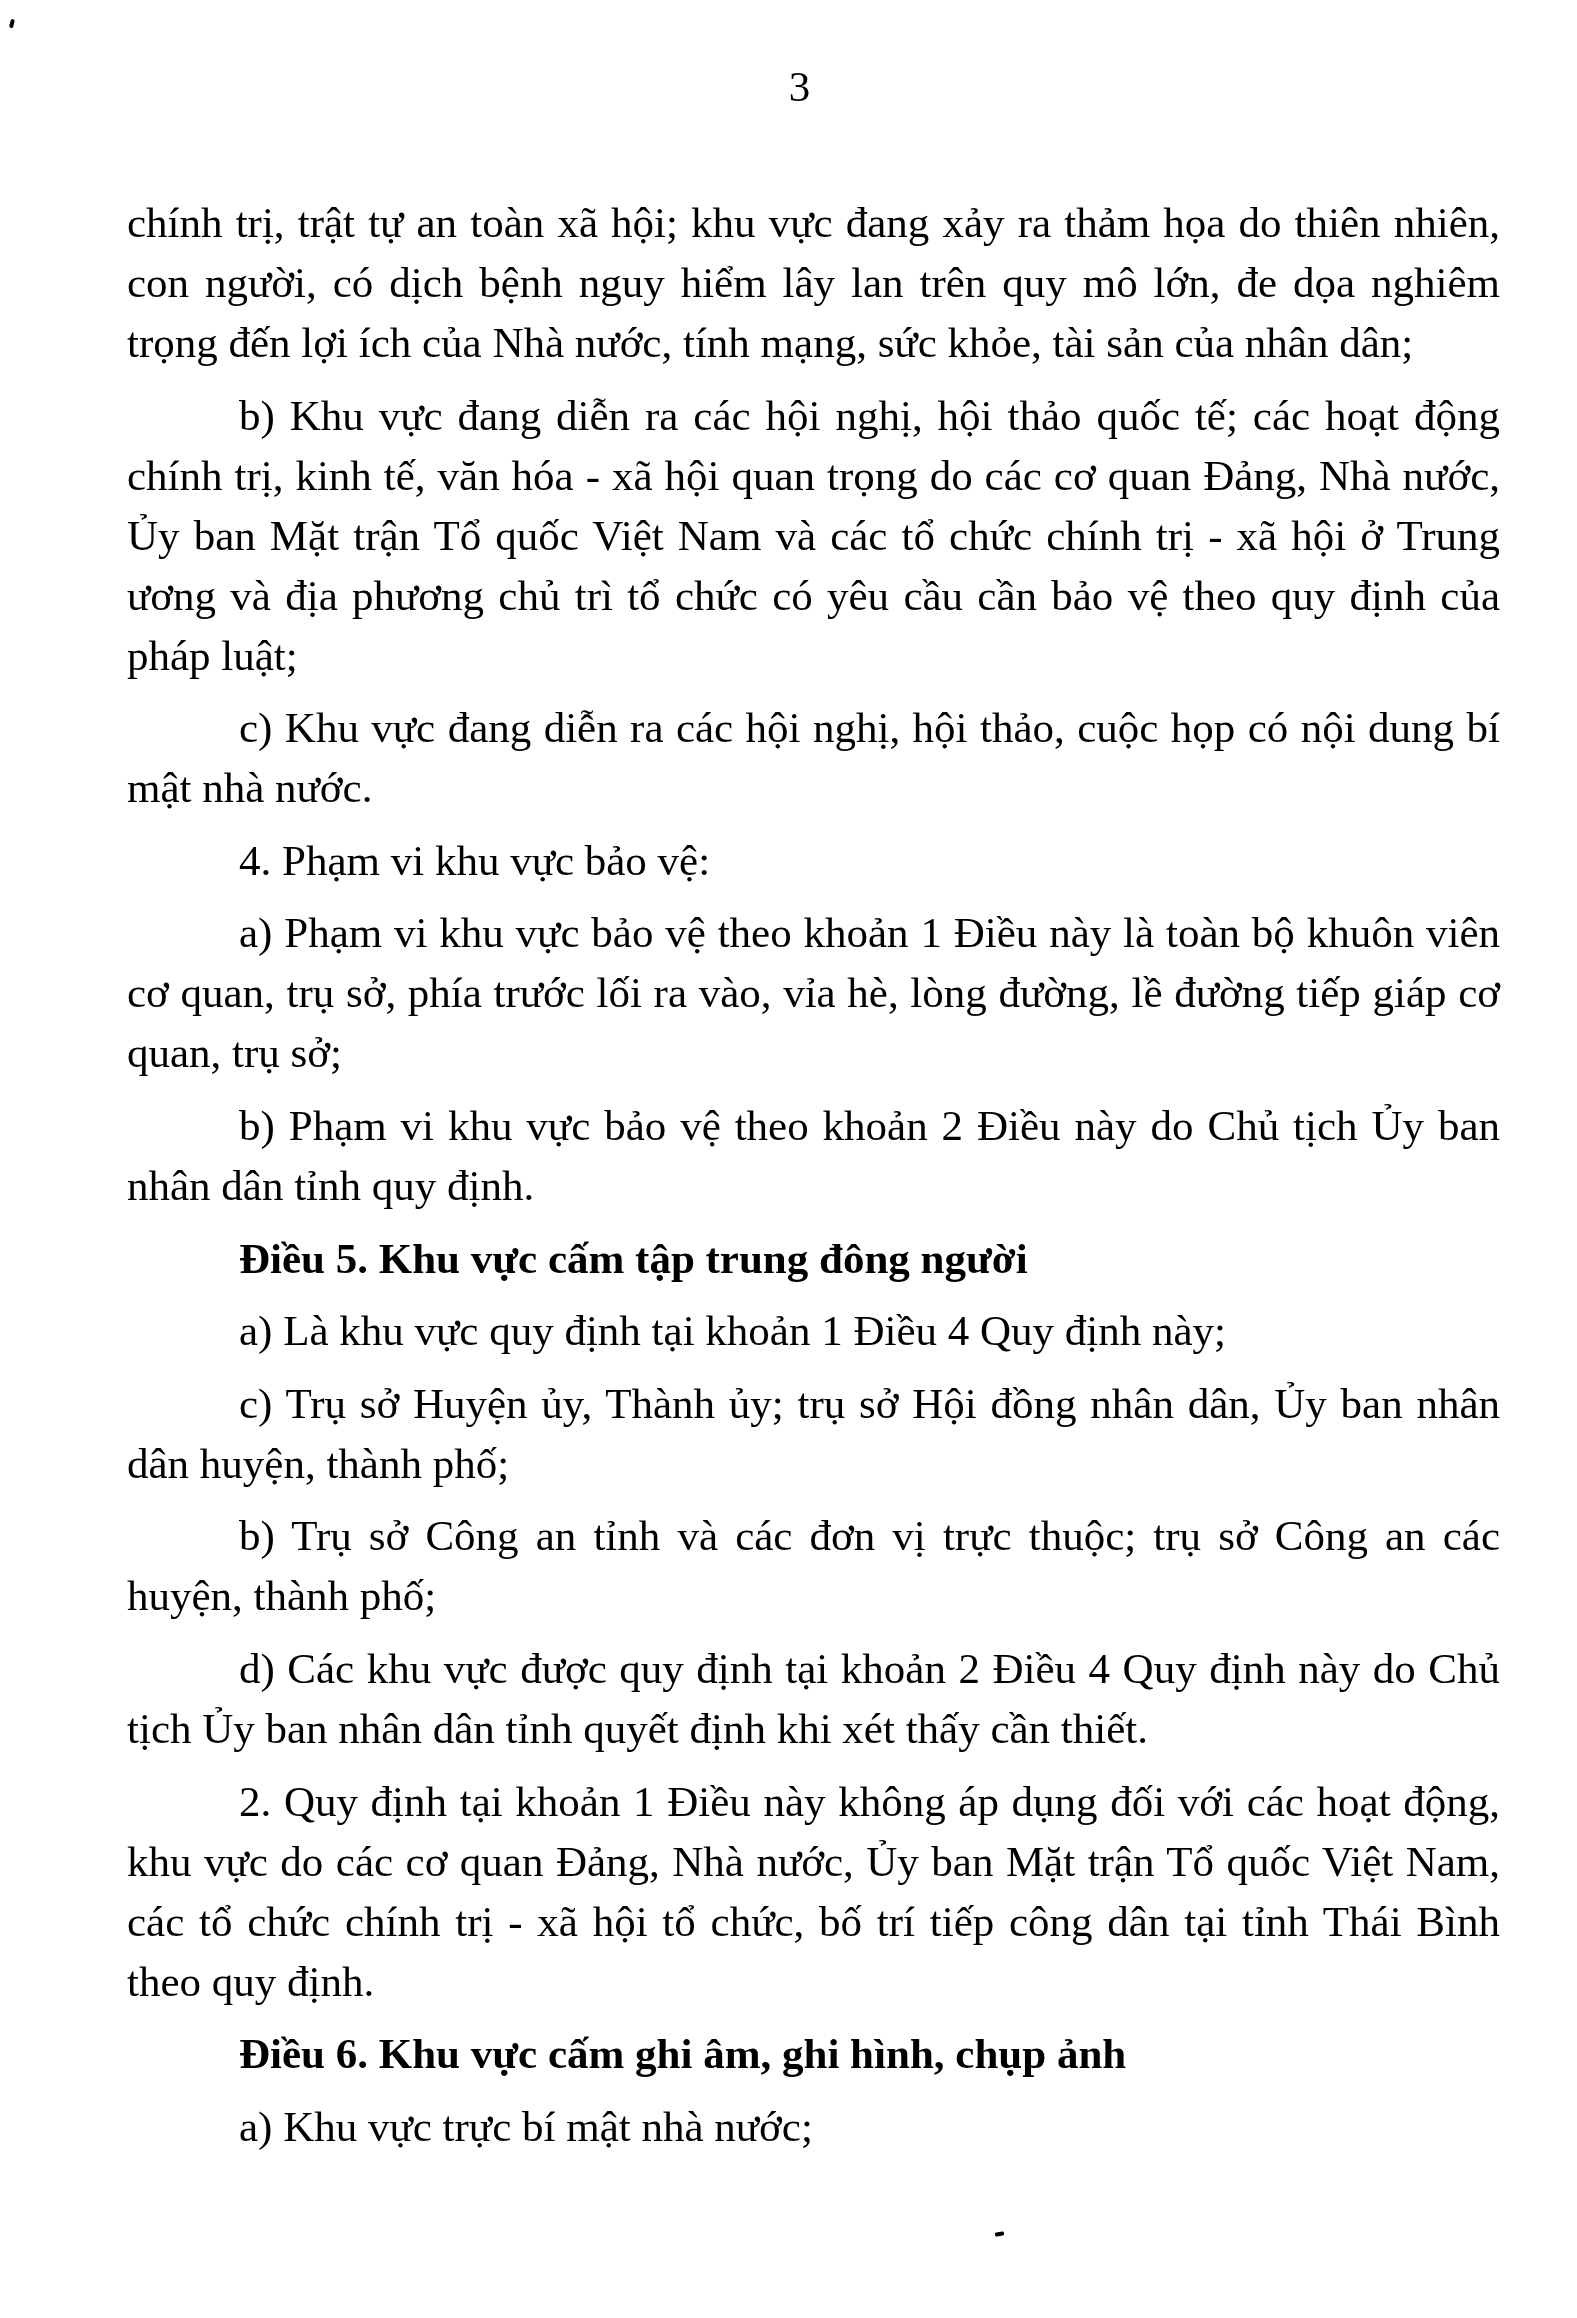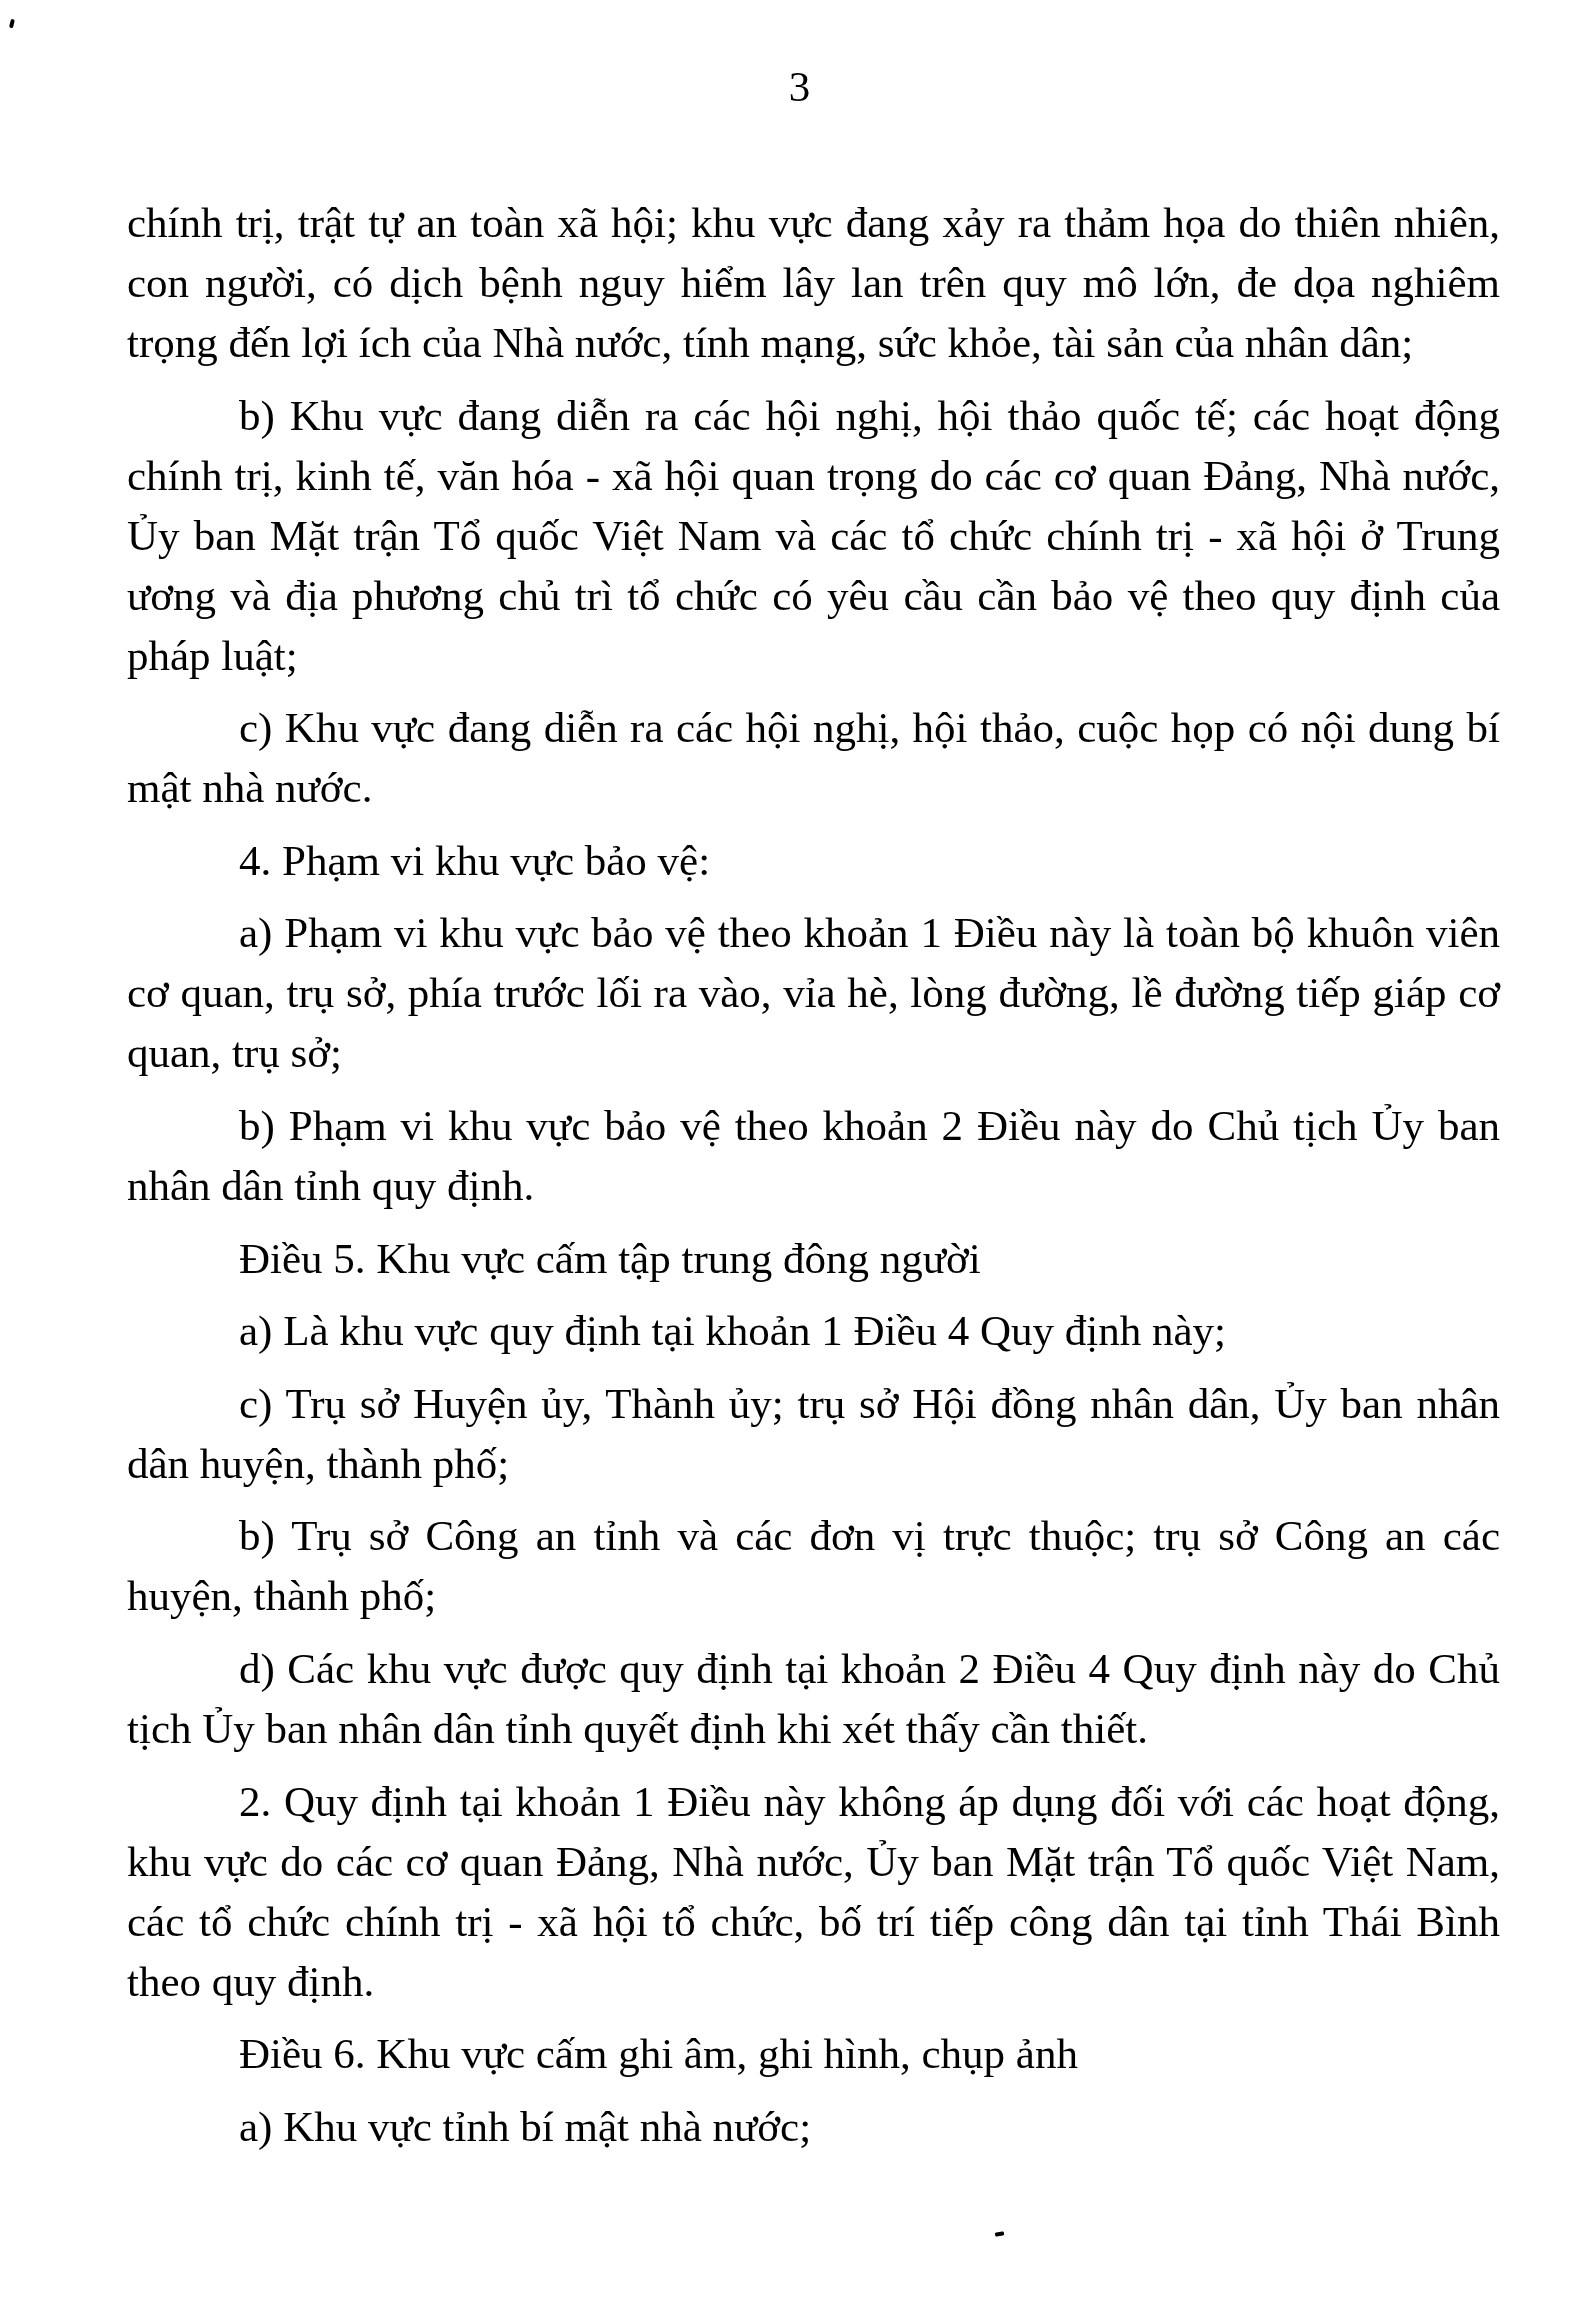--- a/index.html
+++ b/index.html
@@ -25,21 +25,21 @@
     position: absolute;
     top: 193px;
     left: 127px;
     width: 1373px;
     font-size: 43px;
     line-height: 60px;
     text-align: justify;
   }
   .para { margin: 0 0 12.6px 0; text-indent: 112px; }
   .para.no-indent { text-indent: 0; }
-  .para.bold { font-weight: normal; }
+  .para.bold { font-weight: bold; }
   .artifact { position: absolute; background: #000; }
   .artifact.mark-top-left {
     left: 10px; top: 18.7px; width: 3.6px; height: 8.6px;
     border-radius: 2.2px; transform: rotate(14deg);
   }
   .artifact.mark-right {
     left: 995px; top: 2232px; width: 9.3px; height: 3.6px;
     border-radius: 1.4px; transform: rotate(-8deg);
   }
 </style>
@@ -59,19 +59,19 @@
     <p class="para">4. Phạm vi khu vực bảo vệ:</p>
     <p class="para">a) Phạm vi khu vực bảo vệ theo khoản 1 Điều này là toàn bộ khuôn viên cơ quan, trụ sở, phía trước lối ra vào, vỉa hè, lòng đường, lề đường tiếp giáp cơ quan, trụ sở;</p>
     <p class="para">b) Phạm vi khu vực bảo vệ theo khoản 2 Điều này do Chủ tịch Ủy ban nhân dân tỉnh quy định.</p>
     <p class="para bold">Điều 5. Khu vực cấm tập trung đông người</p>
     <p class="para">a) Là khu vực quy định tại khoản 1 Điều 4 Quy định này;</p>
     <p class="para">c) Trụ sở Huyện ủy, Thành ủy; trụ sở Hội đồng nhân dân, Ủy ban nhân dân huyện, thành phố;</p>
     <p class="para">b) Trụ sở Công an tỉnh và các đơn vị trực thuộc; trụ sở Công an các huyện, thành phố;</p>
     <p class="para">d) Các khu vực được quy định tại khoản 2 Điều 4 Quy định này do Chủ tịch Ủy ban nhân dân tỉnh quyết định khi xét thấy cần thiết.</p>
     <p class="para">2. Quy định tại khoản 1 Điều này không áp dụng đối với các hoạt động, khu vực do các cơ quan Đảng, Nhà nước, Ủy ban Mặt trận Tổ quốc Việt Nam, các tổ chức chính trị - xã hội tổ chức, bố trí tiếp công dân tại tỉnh Thái Bình theo quy định.</p>
     <p class="para bold">Điều 6. Khu vực cấm ghi âm, ghi hình, chụp ảnh</p>
-    <p class="para">a) Khu vực tỉnh bí mật nhà nước;</p>
+    <p class="para">a) Khu vực trực bí mật nhà nước;</p>
   </div>
 
   <span class="artifact mark-right"></span>
 
 </div>
 
 
 </body></html>

